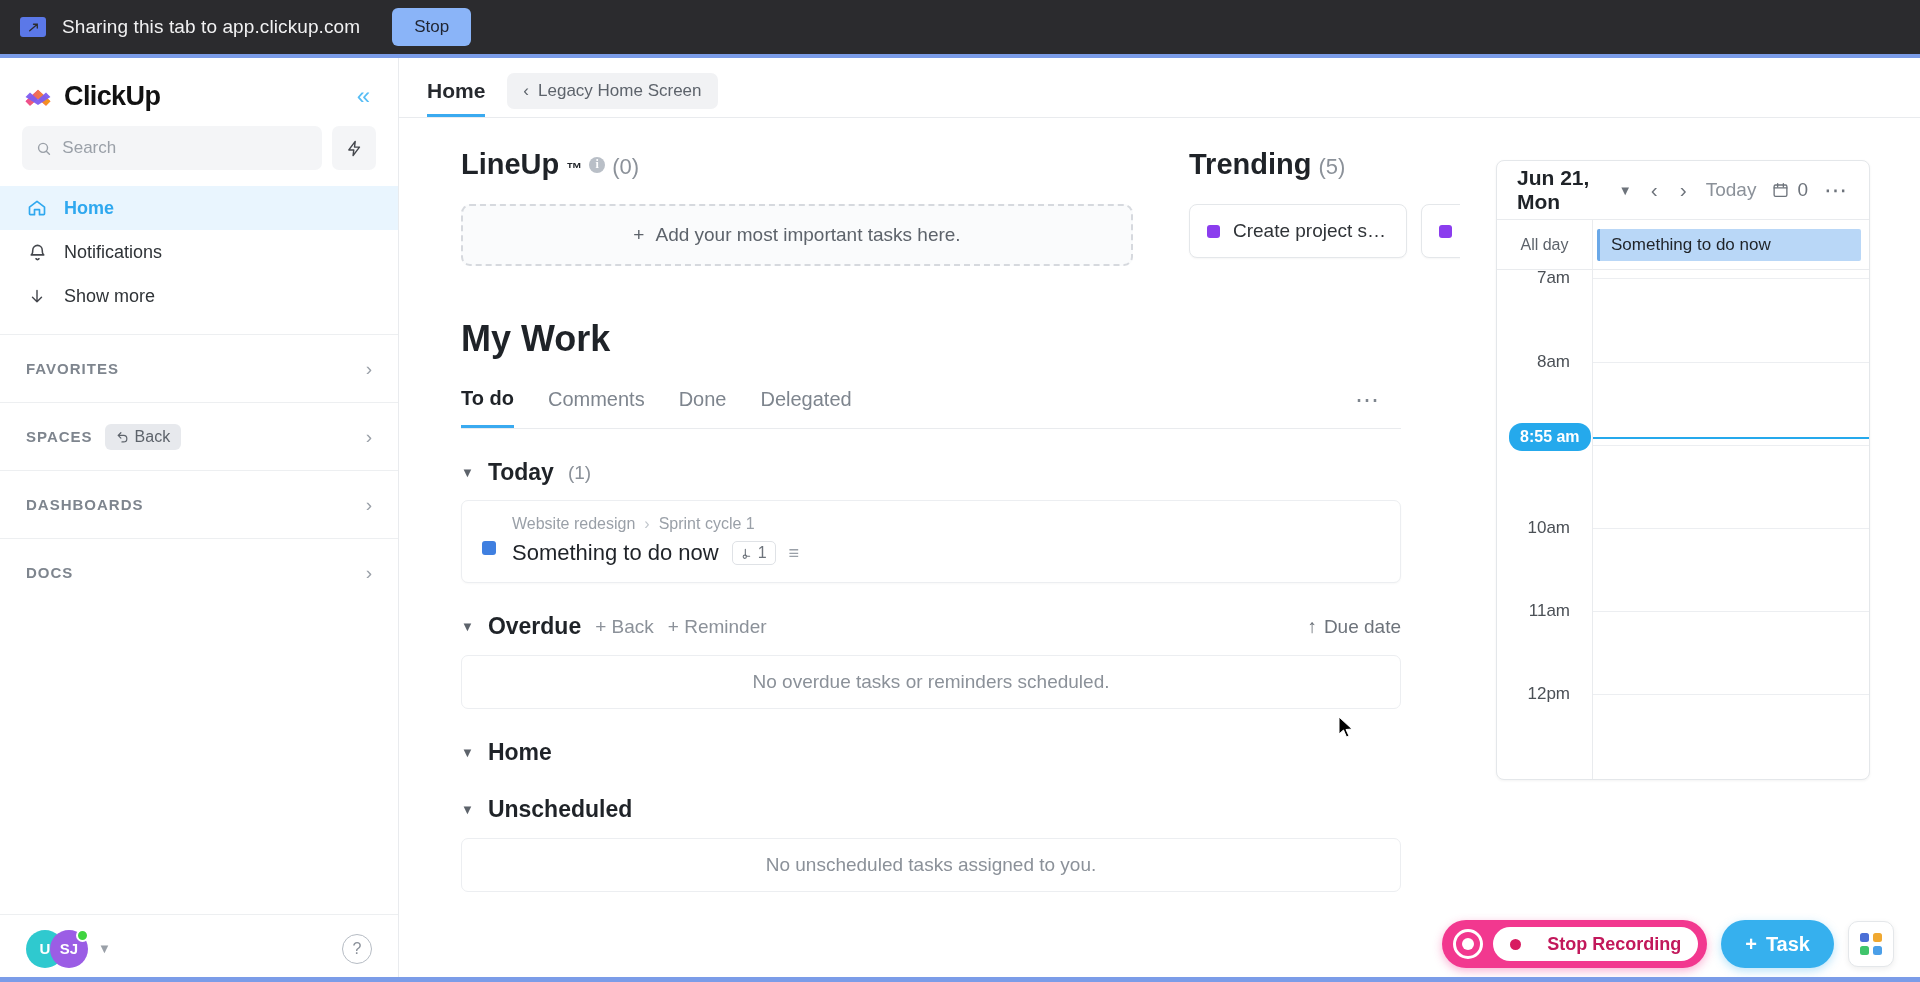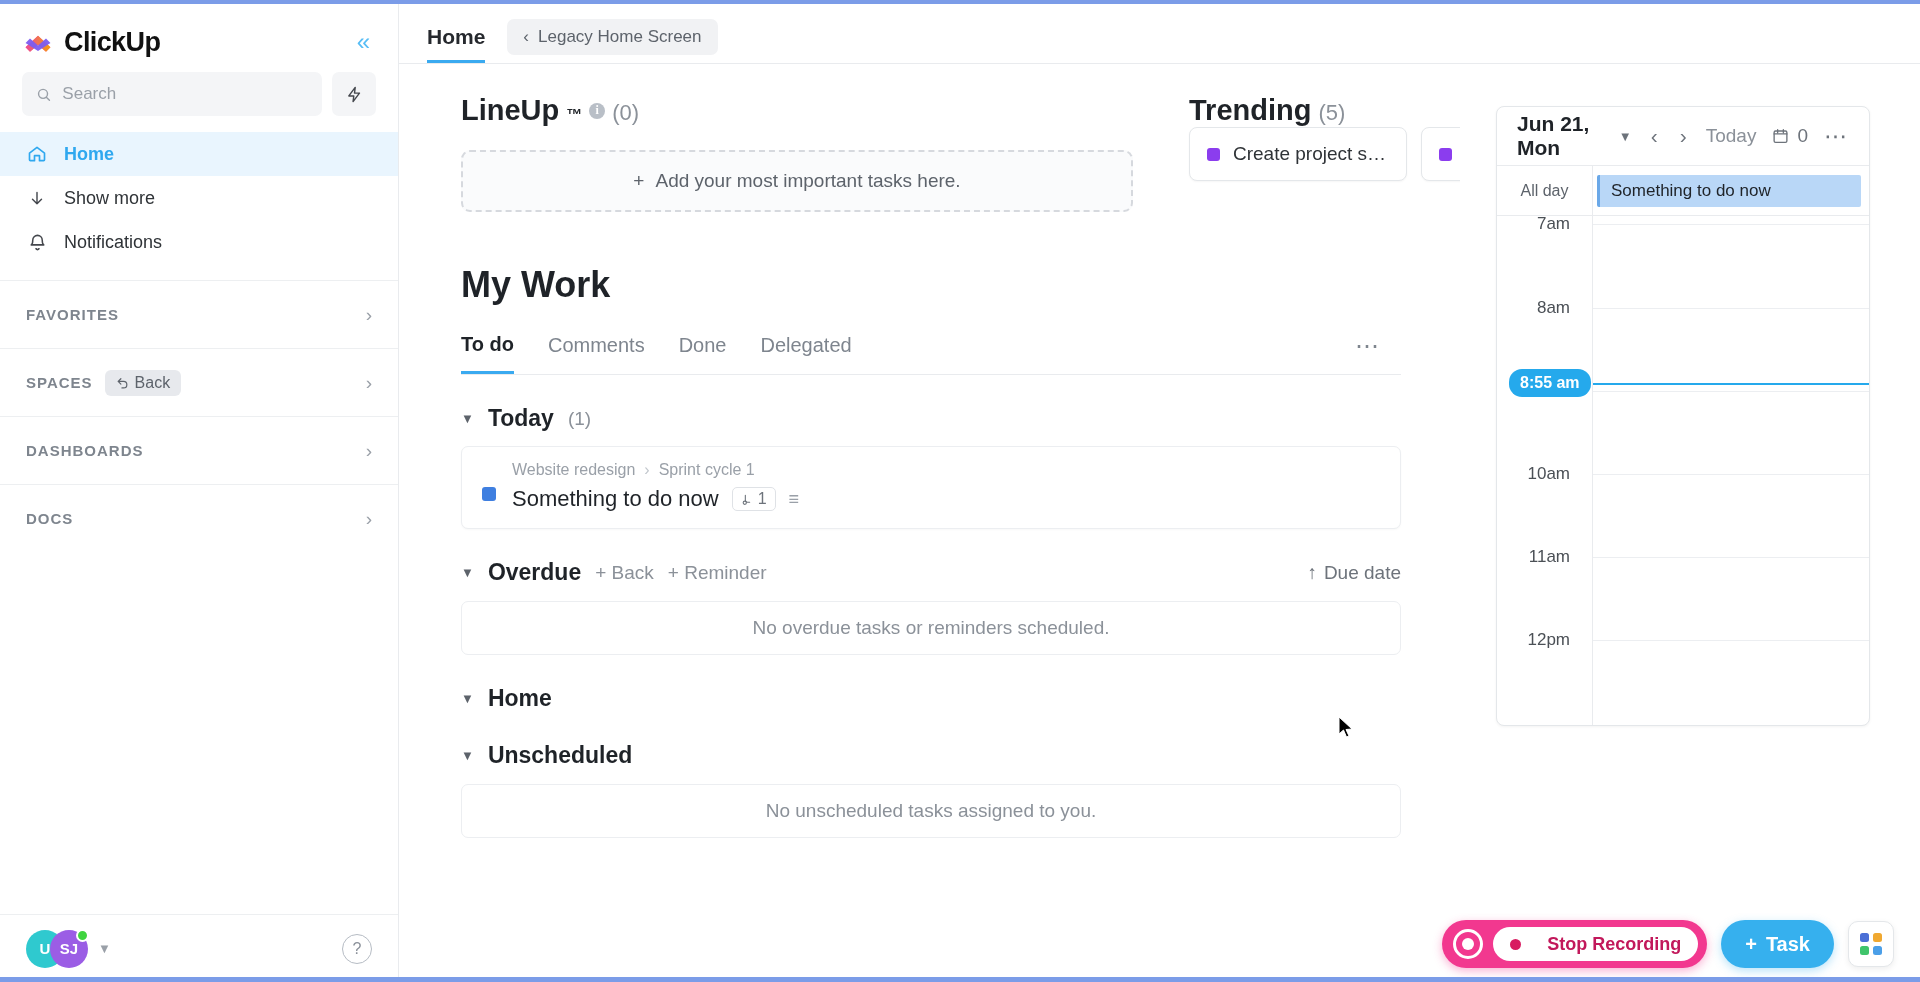--- a/index.html
+++ b/index.html
@@ -135,21 +135,21 @@
     font-size: 12px; display: inline-flex; align-items: center; justify-content: center;
     align-self: center; font-weight: bold; font-family: "Liberation Serif", serif;
   }
 
   .lineup-empty {
     margin-top: 23px; height: 62px; border: 2px dashed #d6d9de; border-radius: 9px;
     background: #fafbfc; display: flex; align-items: center; justify-content: center;
     gap: 11px; font-size: 19px; color: #5d636b; cursor: pointer;
   }
 
-  .trend-cards { display: flex; gap: 14px; }
+  .trend-cards { margin-top: 23px; display: flex; gap: 14px; }
   .trend-card {
     flex: 0 0 218px; height: 54px; background: #fff; border: 1px solid #e4e7ea;
     border-radius: 8px; display: flex; align-items: center; gap: 13px;
     padding: 0 17px; font-size: 19px; color: #2f3337; cursor: pointer;
     box-shadow: 0 1px 2px rgba(0,0,0,.04); overflow: hidden; white-space: nowrap;
   }
   .sq { width: 13px; height: 13px; border-radius: 3px; flex: 0 0 13px; }
 
   .mywork-title { font-size: 36px; font-weight: bold; color: #1f2328; margin-top: 52px; }
   .tabs-row {
@@ -258,20 +258,29 @@
   .apps-grid i { width: 9px; height: 9px; border-radius: 2.5px; display: block; }
 
   .cursor { position: absolute; left: 1338px; top: 716px; width: 16px; height: 24px; }
   .bottom-rule { position: absolute; left: 0; bottom: 0; width: 100%; height: 5px; background: #7b9ce8; }
 </style>
 </head>
 <body>
 
 <div id="app">
 
+  <div class="sharebar">
+    <div class="share-ico">
+      <svg viewBox="0 0 24 24" fill="#2b2b2e">
+          <path d="M5 18 L19 6 M19 6 h-7 M19 6 v7" stroke="#2b2b2e" stroke-width="2.4" fill="none" stroke-linecap="round"></path>
+        </svg>
+    </div>
+    <div class="share-text">Sharing this tab to app.clickup.com</div>
+    <button class="stop-btn">Stop</button>
+  </div>
   <div class="blue-rule"></div>
 
   <div class="body-row">
 
     <div class="sidebar">
       <div class="sb-top">
         <div class="logo-wrap">
           <svg class="logo-mark" viewBox="0 0 36 36">
             <path d="M4 24 L18 11 L32 24 L27 29 L18 21 L9 29 Z" fill="#ff5a8a"></path>
             <path d="M4 24 L18 11 L32 24 L27 29 L18 21 L9 29 Z" fill="url(#g1)"></path>
@@ -312,34 +321,34 @@
         <div class="nav-item active">
           <span class="ico">
             <svg width="20" height="20" viewBox="0 0 24 24" fill="none" stroke="#2fa8ef" stroke-width="2">
                 <path d="M3 11 L12 4 l9 7 v8 a1 1 0 0 1-1 1h-5v-6H9v6H4a1 1 0 0 1-1-1z" stroke-linejoin="round"></path>
               </svg>
           </span>
           <span>Home</span>
         </div>
         <div class="nav-item">
           <span class="ico">
-            <svg width="18" height="19" viewBox="0 0 24 24" fill="none" stroke="#44474d" stroke-width="1.9">
-                <path d="M12 4 v15 M6 13 l6 6 6-6" stroke-linecap="round" stroke-linejoin="round"></path>
-              </svg>
-          </span>
-          <span>Show more</span>
-        </div>
-        <div class="nav-item">
-          <span class="ico">
             <svg width="19" height="19" viewBox="0 0 24 24" fill="none" stroke="#44474d" stroke-width="1.9">
                 <path d="M6 9a6 6 0 1 1 12 0c0 5 2 6 2 6H4s2-1 2-6z" stroke-linejoin="round"></path>
                 <path d="M10 19a2 2 0 0 0 4 0"></path>
               </svg>
           </span>
           <span>Notifications</span>
+        </div>
+        <div class="nav-item">
+          <span class="ico">
+            <svg width="18" height="19" viewBox="0 0 24 24" fill="none" stroke="#44474d" stroke-width="1.9">
+                <path d="M12 4 v15 M6 13 l6 6 6-6" stroke-linecap="round" stroke-linejoin="round"></path>
+              </svg>
+          </span>
+          <span>Show more</span>
         </div>
       </div>
 
       <div class="sb-section" style="margin-top:16px;">
         <div class="sb-sec-left">
           <span class="sb-sec-title">FAVORITES</span>
         </div>
         <span class="chev-r">›</span>
       </div>
 

